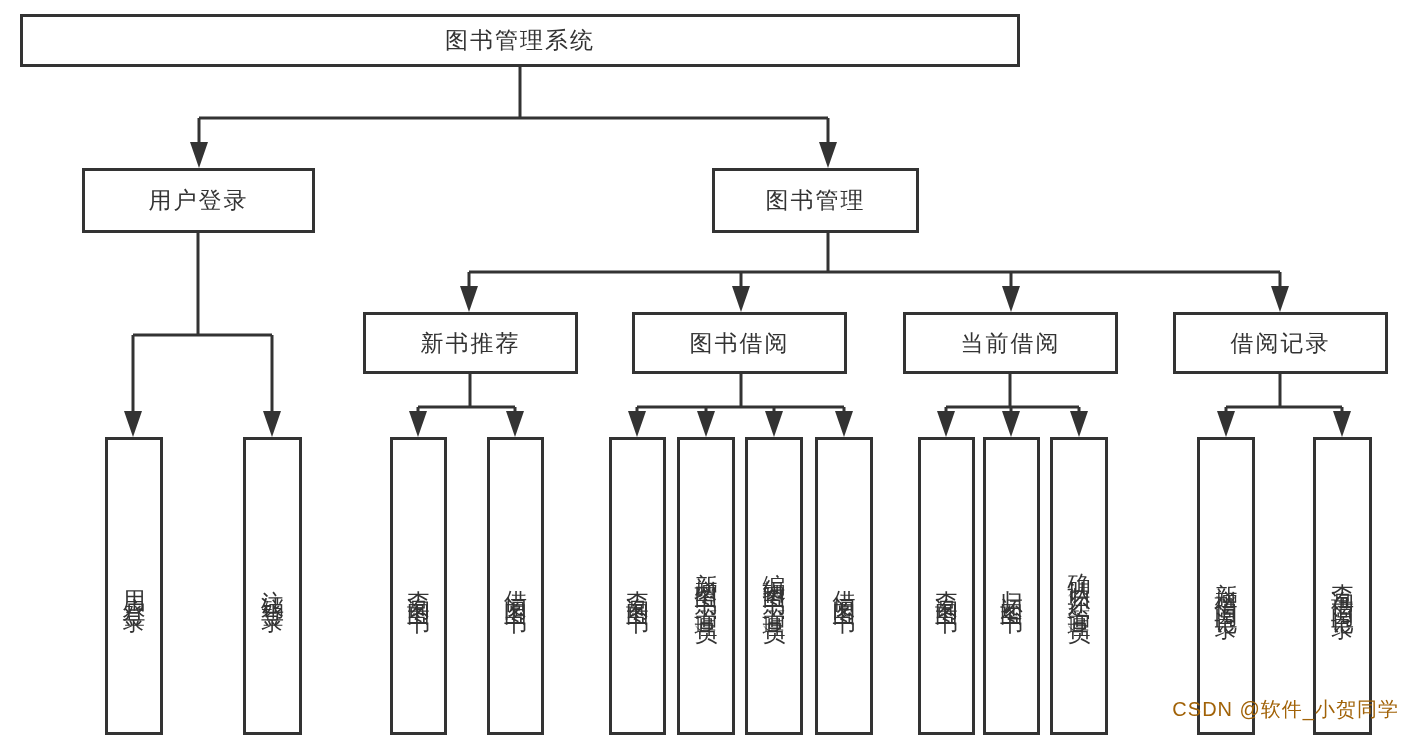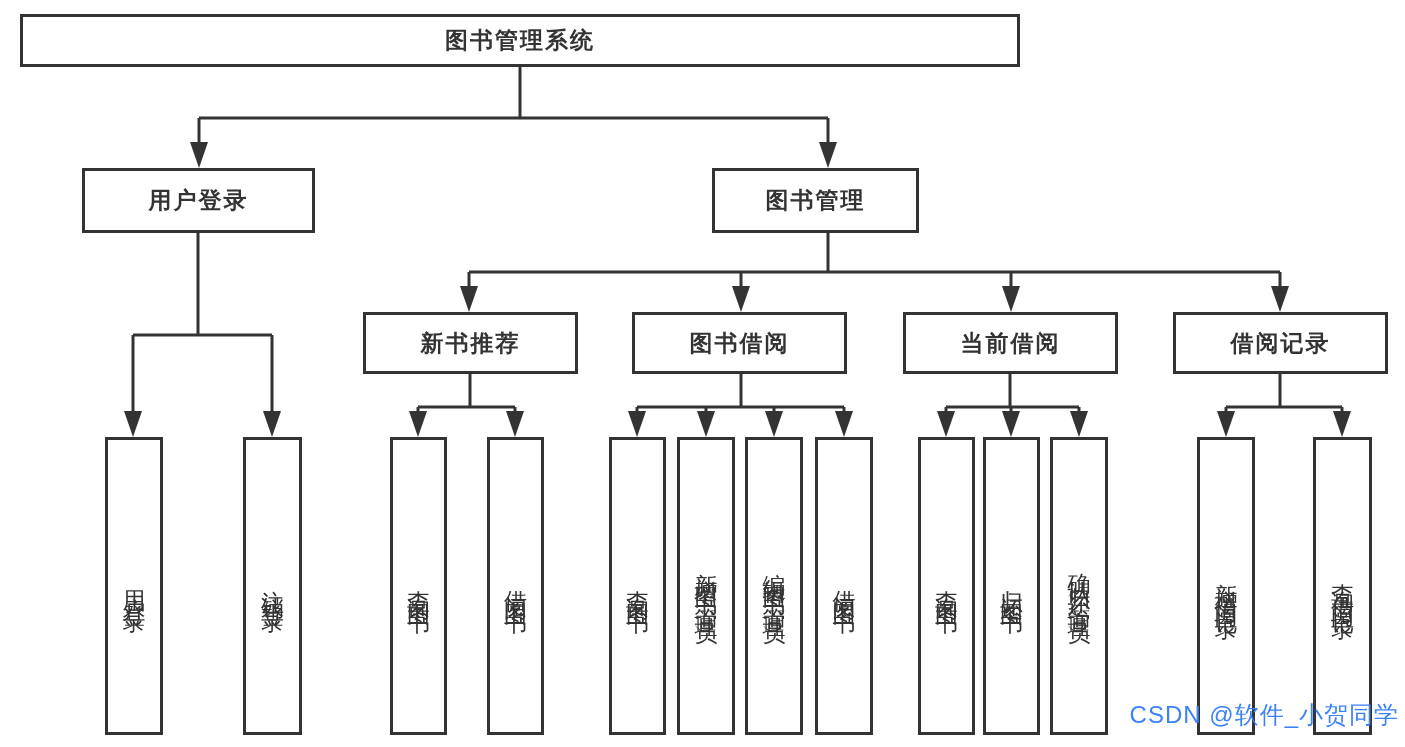--- a/index.html
+++ b/index.html
@@ -20,37 +20,36 @@
     display:flex;
     align-items:center;
     justify-content:center;
     z-index:2;
   }
   .hlabel{
     font-size:23px;
     letter-spacing:2px;
     color:#333333;
     white-space:nowrap;
-    font-weight:bold;
   }
   .vlabel{
     writing-mode:vertical-rl;
     text-orientation:mixed;
     font-size:23px;
     letter-spacing:7px;
     line-height:1;
     color:#333333;
     white-space:nowrap;
   }
   .watermark{
     position:absolute;
     right:6px;
-    bottom:16px;
-    font-size:24px;
-    color:#3b82f6;
+    bottom:24px;
+    font-size:20px;
+    color:#a16207;
     letter-spacing:1px;
     z-index:10;
     white-space:nowrap;
   }
 </style>
 </head>
 <body>
 
 <div class="canvas">
 

